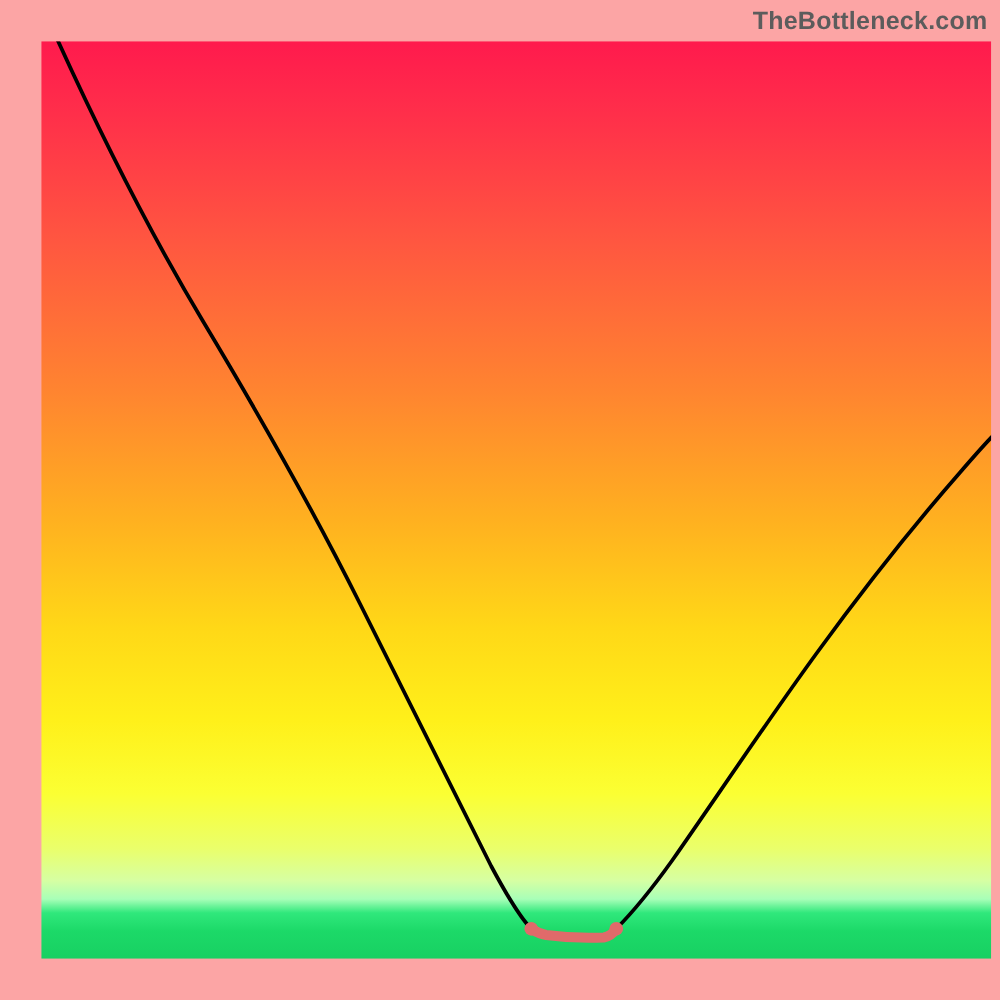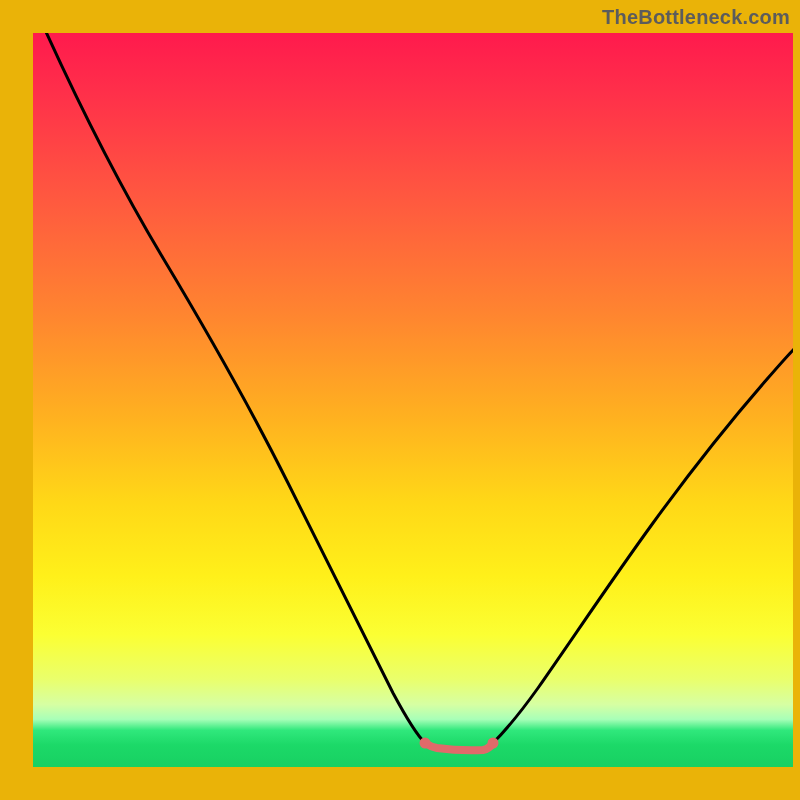--- a/index.html
+++ b/index.html
@@ -8,21 +8,21 @@
     width: 800px;
     height: 800px;
     overflow: hidden;
     background: #000;
     font-family: Arial, Helvetica, sans-serif;
   }
   .chart-frame {
     position: relative;
     width: 800px;
     height: 800px;
-    background: #eab308;
+    background: #fca5a5;
   }
   .plot-area {
     position: absolute;
     left: 33px;
     top: 33px;
     width: 760px;
     height: 734px;
     overflow: hidden;
   }
   .gradient-bg {

